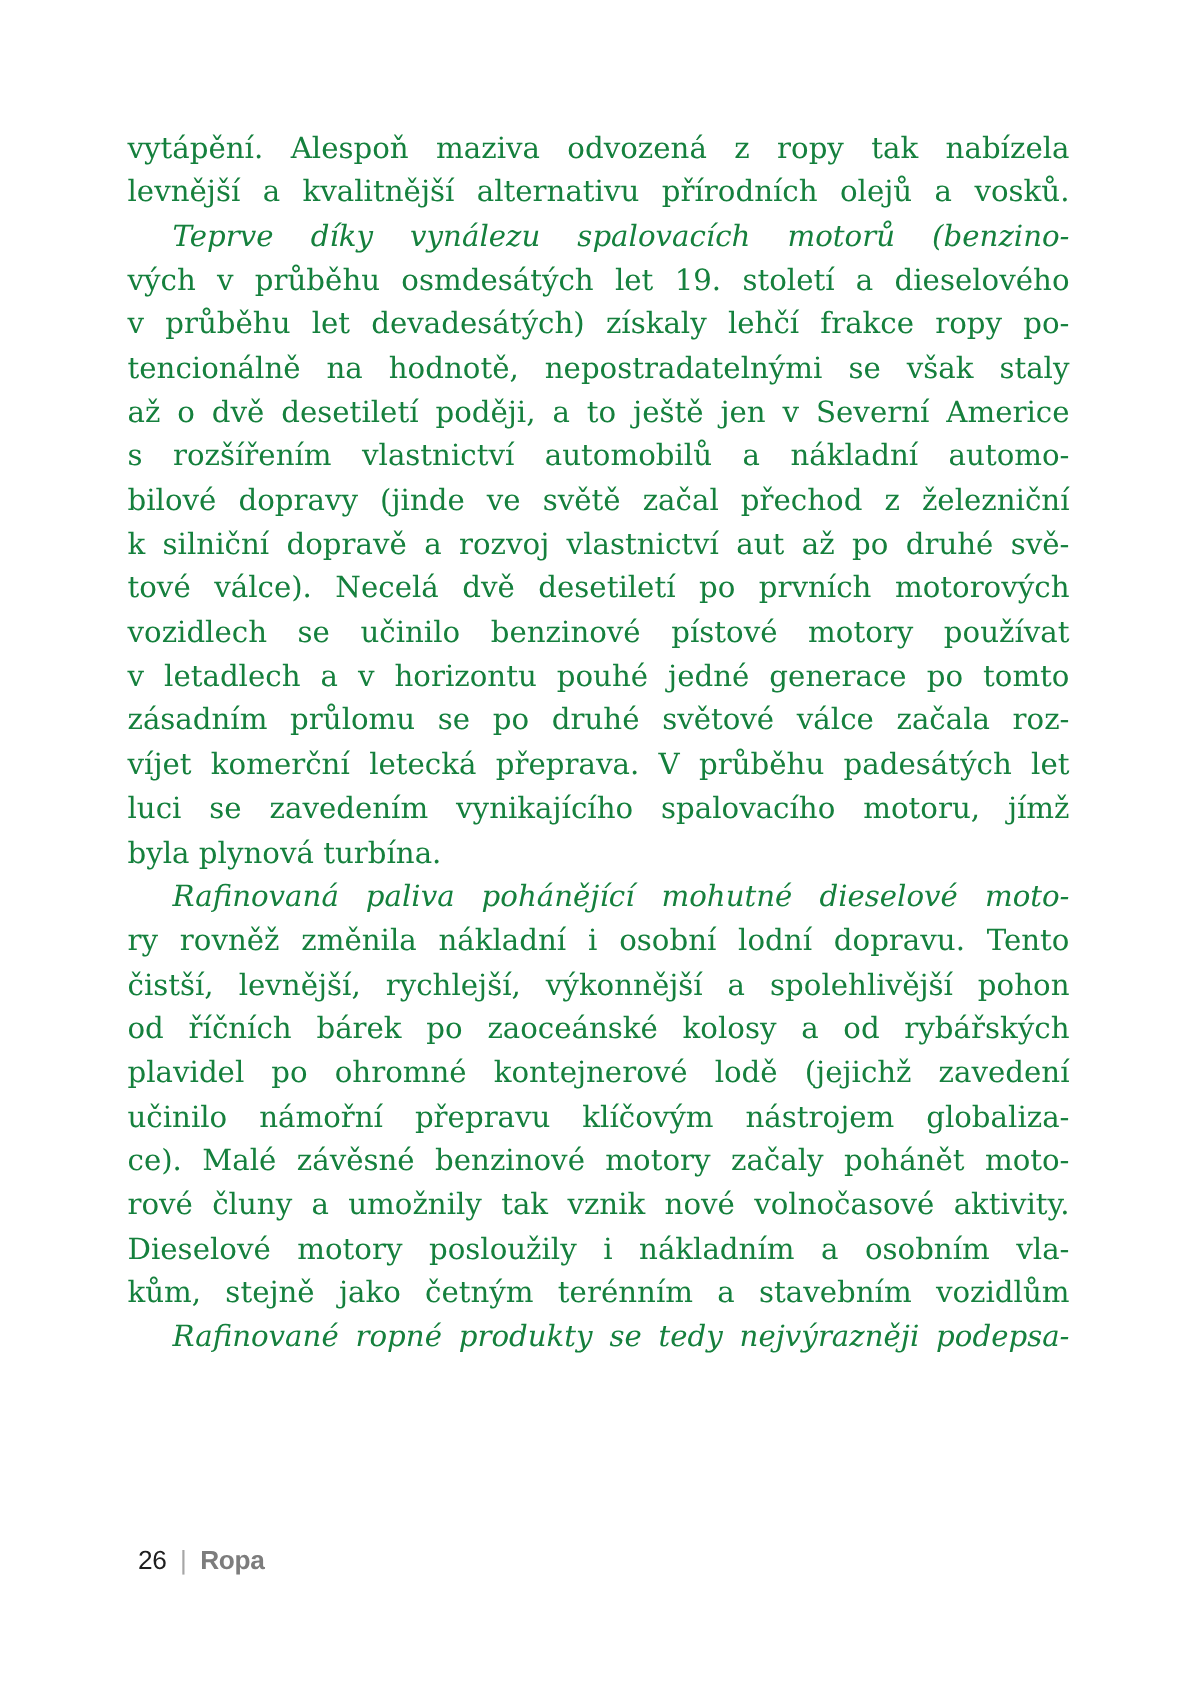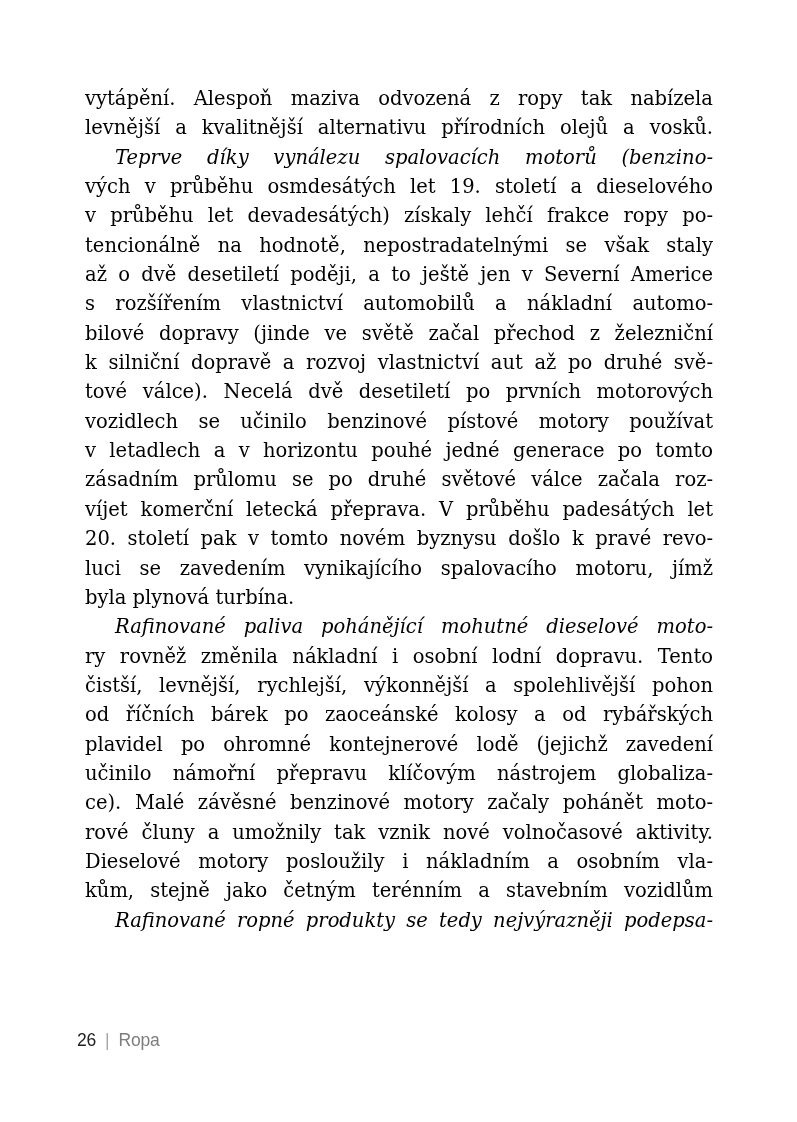--- a/index.html
+++ b/index.html
@@ -16,59 +16,60 @@
   .page {
     position: absolute;
     inset: 0;
     background: #ffffff;
   }
   .text-block {
     position: absolute;
     left: 85px;
     top: 84px;
     width: 628px;
-    color: #000000;
+    color: #15803d;
     font-family: "DejaVu Serif", "Liberation Serif", serif;
     font-size: 19.5px;
     line-height: 29.35px;
   }
   .line {
     height: 29.35px;
     text-align: justify;
     text-align-last: justify;
     white-space: nowrap-off;
   }
   .line.end {
     text-align: left;
     text-align-last: left;
   }
   .line.indent {
     text-indent: 30px;
     font-style: italic;
   }
   .footer {
     position: absolute;
-    left: 77px;
+    left: 92px;
     top: 1030px;
     display: flex;
     align-items: baseline;
     gap: 9px;
     font-family: "Liberation Sans", sans-serif;
     font-size: 17.5px;
     letter-spacing: -0.2px;
   }
   .footer .page-num {
     color: #1e1e1e;
   }
   .footer .sep {
     color: #a6a6a6;
     font-weight: 300;
   }
   .footer .section {
     color: #7d7d7d;
+    font-weight: bold;
   }
 </style>
 </head>
 <body>
 
 <div class="page">
 
   <div class="text-block">
       <div class="line">vytápění. Alespoň maziva odvozená z ropy tak nabízela</div>
       <div class="line">levnější a kvalitnější alternativu přírodních olejů a vosků.</div>
@@ -78,24 +79,23 @@
       <div class="line">tencionálně na hodnotě, nepostradatelnými se však staly</div>
       <div class="line">až o dvě desetiletí poději, a to ještě jen v Severní Americe</div>
       <div class="line">s rozšířením vlastnictví automobilů a nákladní automo-</div>
       <div class="line">bilové dopravy (jinde ve světě začal přechod z železniční</div>
       <div class="line">k silniční dopravě a rozvoj vlastnictví aut až po druhé svě-</div>
       <div class="line">tové válce). Necelá dvě desetiletí po prvních motorových</div>
       <div class="line">vozidlech se učinilo benzinové pístové motory používat</div>
       <div class="line">v letadlech a v horizontu pouhé jedné generace po tomto</div>
       <div class="line">zásadním průlomu se po druhé světové válce začala roz-</div>
       <div class="line">víjet komerční letecká přeprava. V průběhu padesátých let</div>
-      <div class="line">20. století pak v tomto novém byznysu došlo k pravé revo-</div>
       <div class="line">luci se zavedením vynikajícího spalovacího motoru, jímž</div>
       <div class="line end">byla plynová turbína.</div>
-      <div class="line indent">Rafinované paliva pohánějící mohutné dieselové moto-</div>
+      <div class="line indent">Rafinovaná paliva pohánějící mohutné dieselové moto-</div>
       <div class="line">ry rovněž změnila nákladní i osobní lodní dopravu. Tento</div>
       <div class="line">čistší, levnější, rychlejší, výkonnější a spolehlivější pohon</div>
       <div class="line">od říčních bárek po zaoceánské kolosy a od rybářských</div>
       <div class="line">plavidel po ohromné kontejnerové lodě (jejichž zavedení</div>
       <div class="line">učinilo námořní přepravu klíčovým nástrojem globaliza-</div>
       <div class="line">ce). Malé závěsné benzinové motory začaly pohánět moto-</div>
       <div class="line">rové čluny a umožnily tak vznik nové volnočasové aktivity.</div>
       <div class="line">Dieselové motory posloužily i nákladním a osobním vla-</div>
       <div class="line">kům, stejně jako četným terénním a stavebním vozidlům</div>
       <div class="line indent">Rafinované ropné produkty se tedy nejvýrazněji podepsa-</div>

